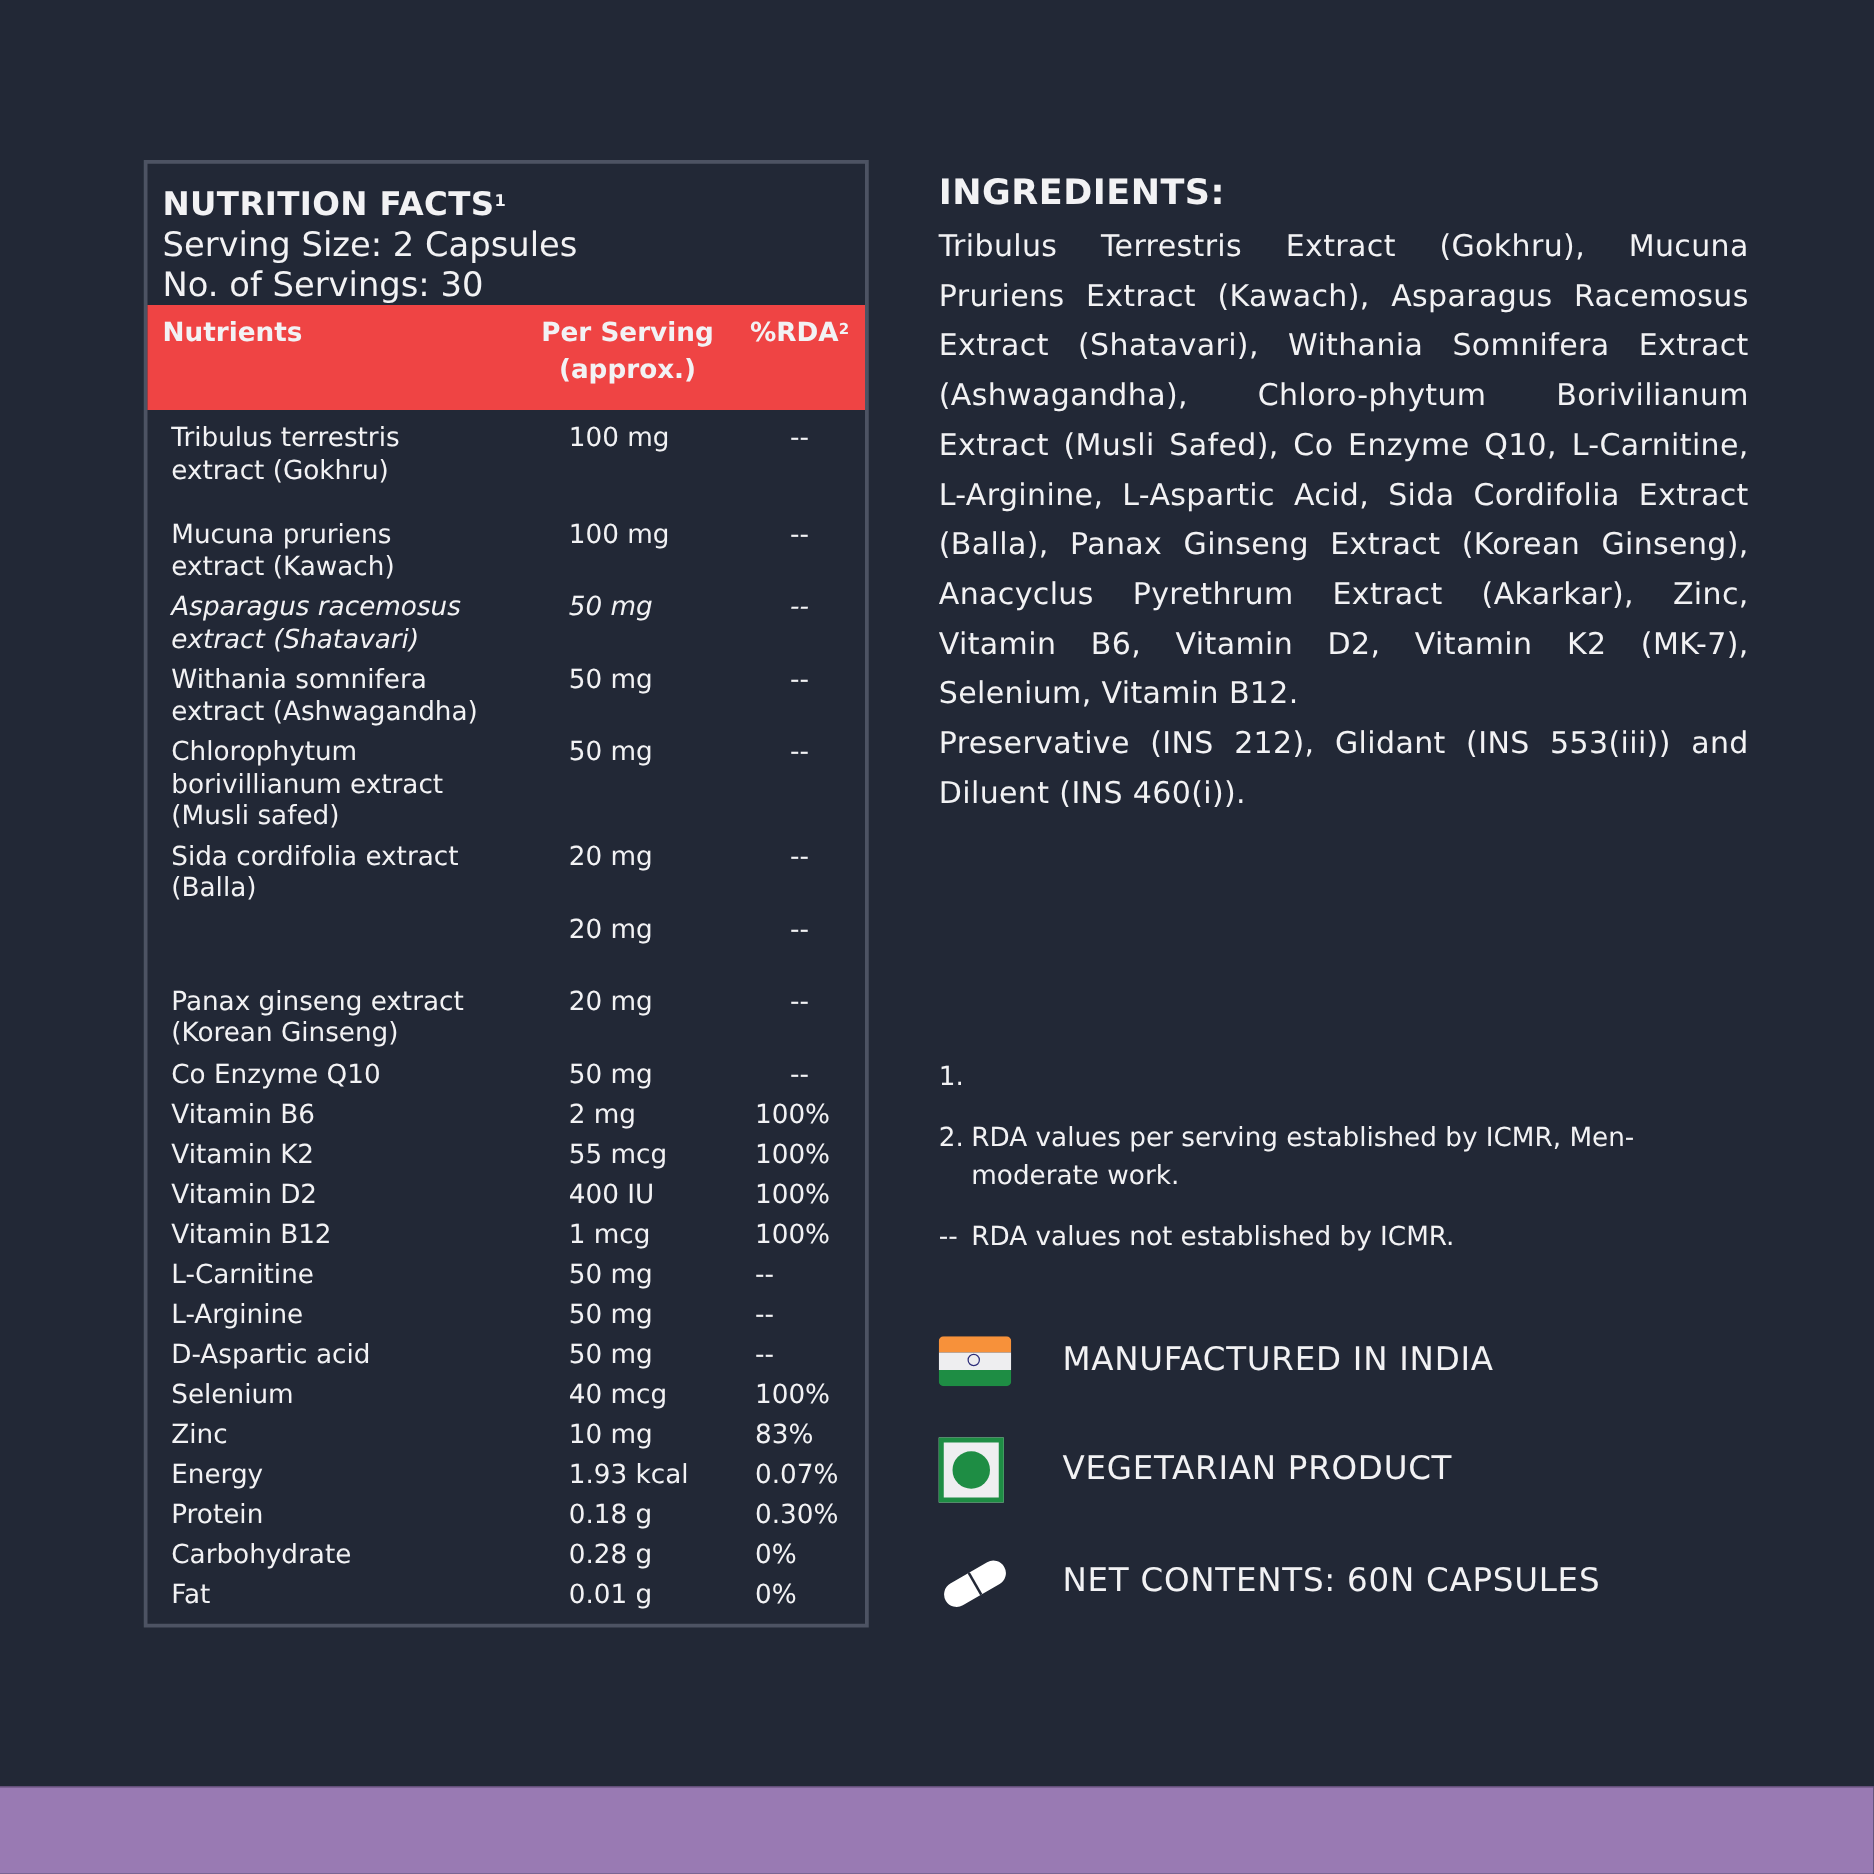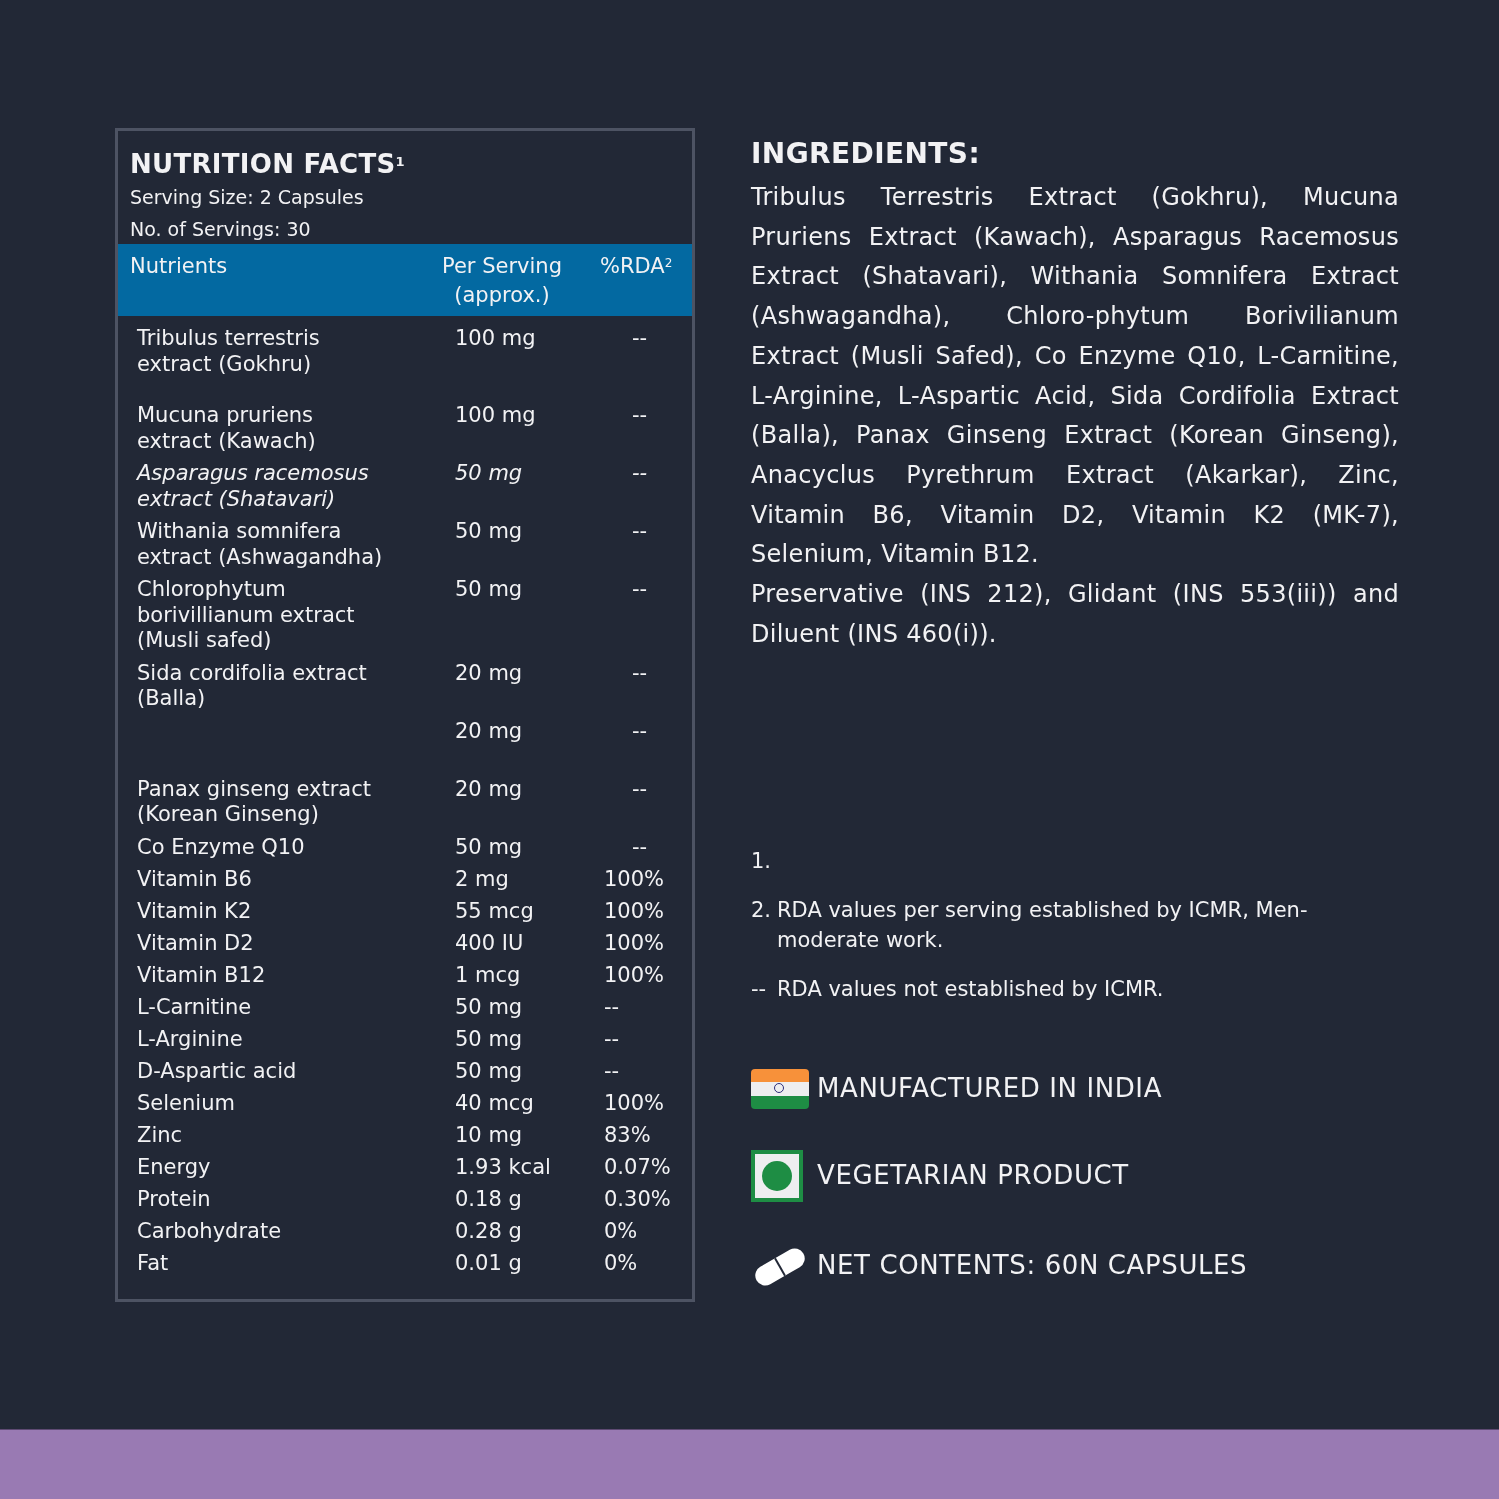--- a/index.html
+++ b/index.html
@@ -19,24 +19,25 @@
     
     .nf-panel {
       position: absolute; left: 115px; top: 128px;
       width: 574px; height: 1168px;
       border: 3px solid #4d5363;
       background: #222836;
     }
     .nf-head { padding: 16px 12px 0 12px; height: 113px; box-sizing: border-box; }
     .nf-title { font-size: 26px; font-weight: bold; letter-spacing: 0.3px; line-height: 34px; }
     .nf-title sup { font-size: 13px; vertical-align: top; position: relative; top: -2px; }
-    .nf-sub { font-size: 19px; line-height: 32px; font-weight: normal; }
+    .nf-sub { font-size: 27px; line-height: 32px; font-weight: normal; }
     .nf-colhead {
-      background: #0369a1; height: 72px; position: relative;
+      background: #ef4444; height: 84px; position: relative;
       font-size: 21px;
+      font-weight: bold;
     }
     .nf-colhead span { position: absolute; line-height: 29px; }
     .ch-nutr { left: 12px; top: 8px; }
     .ch-per  { left: 310px; top: 8px; text-align: center; width: 148px; }
     .ch-rda  { left: 482px; top: 8px; }
     .ch-rda sup { font-size: 12px; vertical-align: top; position: relative; top: -3px; }
     .nf-body { padding: 10px 0 0 0; }
     .nf-row { position: relative; font-size: 21px; line-height: 25.5px; }
     .nf-row .nm { position: absolute; left: 19px; width: 300px; top: 0; }
     .nf-row .ps { position: absolute; left: 337px; top: 0; }
@@ -46,21 +47,21 @@
 
     
     .right { position: absolute; left: 751px; top: 130px; width: 648px; }
     .h2 { font-size: 28px; font-weight: bold; letter-spacing: 0.4px; line-height: 48px; margin: 0; }
     .para { font-size: 24px; line-height: 39.7px; text-align: justify; letter-spacing: 0.3px; margin: 0; }
     .notes { position: absolute; left: 751px; top: 846px; width: 660px; font-size: 21px; }
     .note { line-height: 30px; margin-bottom: 19px; display: flex; }
     .note .num { width: 26px; flex: none; }
     .badges { position: absolute; left: 751px; top: 1066px; }
     .badge { position: absolute; left: 0; display: flex; align-items: center; }
-    .badge .lbl { font-size: 26px; letter-spacing: 0.6px; position: absolute; left: 66px; white-space: nowrap; }
+    .badge .lbl { font-size: 26px; letter-spacing: 0.6px; position: absolute; left: 99px; white-space: nowrap; }
     .flag { width: 58px; height: 40px; border-radius: 4px; overflow: hidden; }
     .flag div { height: 33.33%; }
     .veg { width: 52px; height: 52px; border: 4px solid #1e8d44; background: #eeeef0; box-sizing: border-box; display:flex; align-items:center; justify-content:center; }
     .veg i { width: 30px; height: 30px; border-radius: 50%; background: #1e8d44; display: block; }
   </style>
 </head>
 <body>
 
 <div class="nf-panel">
   <div class="nf-head">

